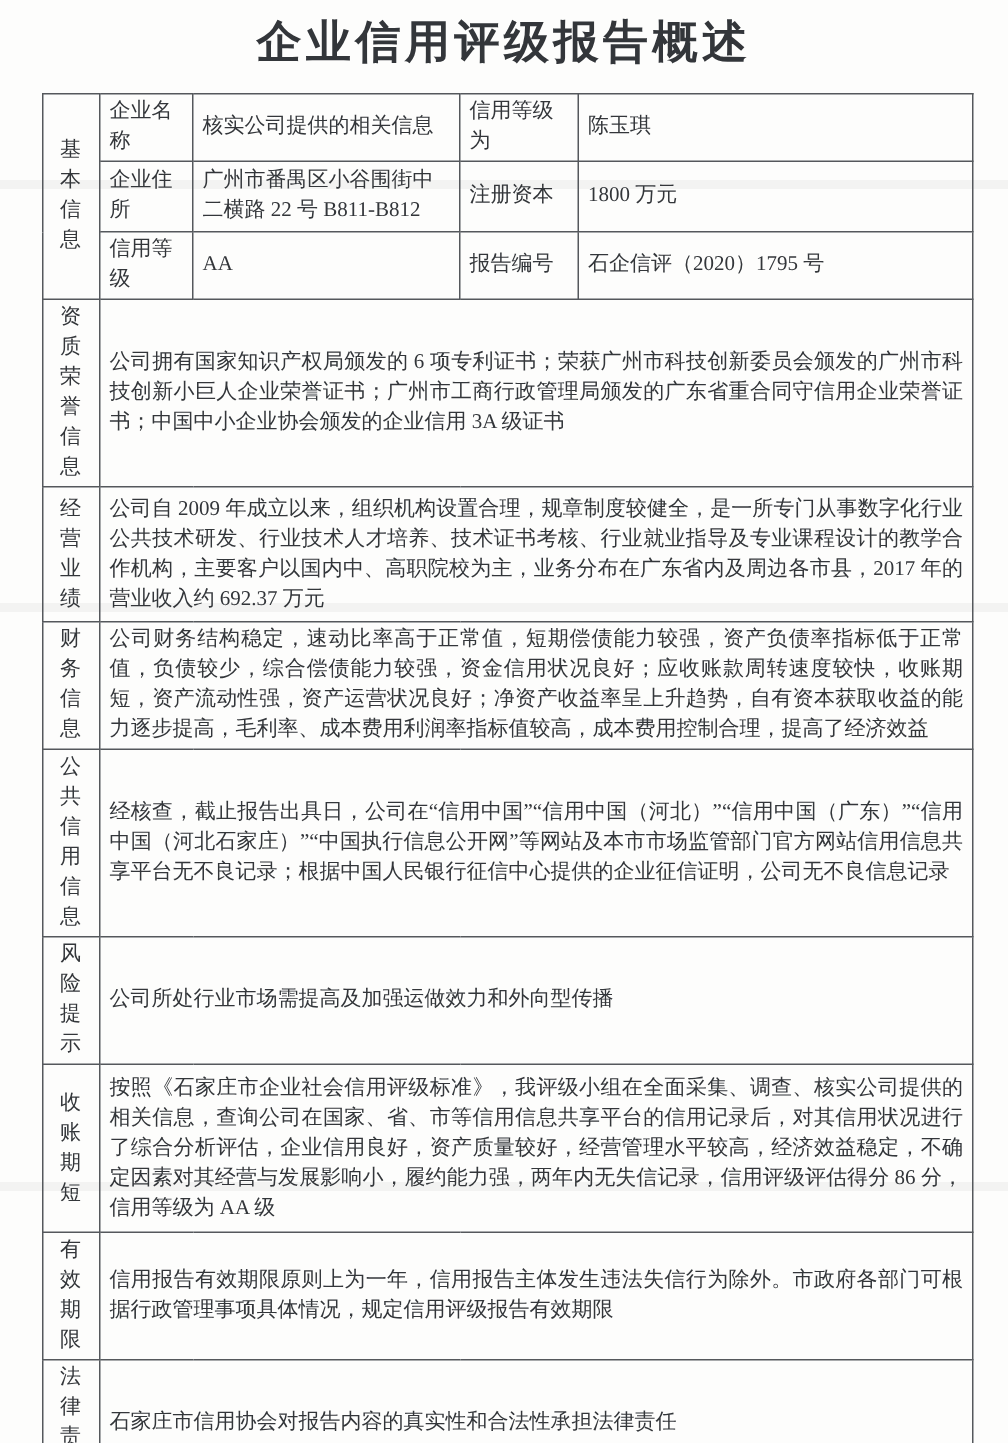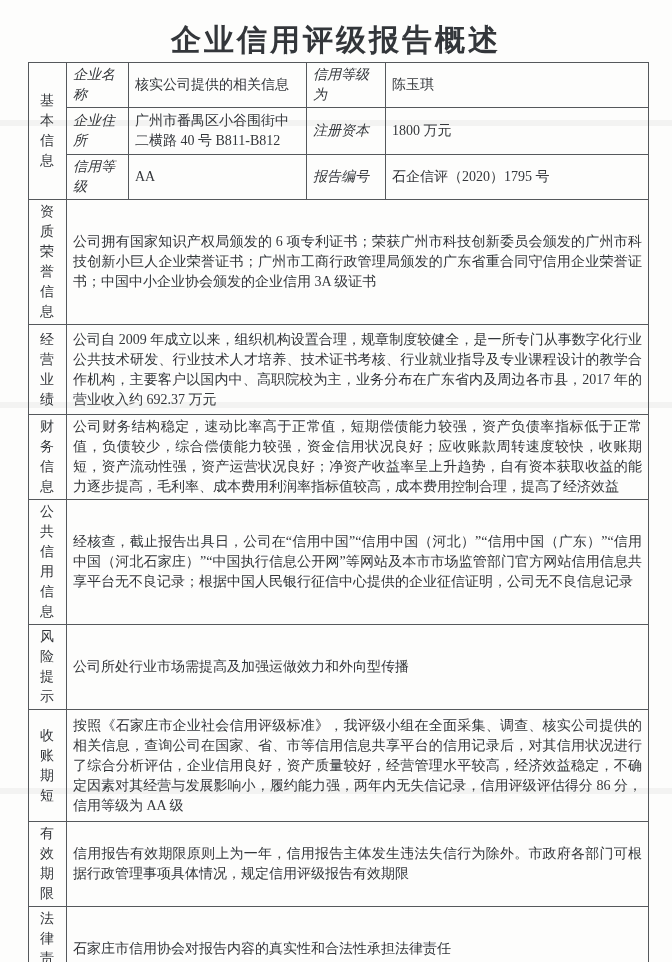--- a/index.html
+++ b/index.html
@@ -6,38 +6,38 @@
   .page{
     position:relative;
     width:672px;height:962px;
     background:#fdfdfc;
     font-family:"Liberation Serif","DejaVu Serif",serif;
     color:#33363a;
     overflow:hidden;
   }
   .scan-streak{position:absolute;left:0;width:100%;height:6px;background:rgba(160,160,160,.10);pointer-events:none;}
   .doc-title{
-    position:absolute;top:20px;left:0;width:100%;
+    position:absolute;top:8px;left:0;width:100%;
     text-align:center;font-size:30px;font-weight:700;letter-spacing:3px;
   }
   table.report{
     position:absolute;left:28px;top:62px;width:620px;
     border-collapse:collapse;table-layout:fixed;
   }
   table.report td{
     border:1px solid #55585c;
     font-size:14px;line-height:20px;
     vertical-align:middle;
     padding:2px 6px;
     overflow:hidden;
   }
   td.sec-label{
     text-align:center;padding:2px 2px;letter-spacing:1px;margin-top:20px;
   }
-  td.sub-label{text-align:left;padding:2px 4px 2px 8px;font-style:italic;}
+  td.sub-label{text-align:left;padding:2px 4px 2px 8px;}
   td.val{padding:2px 4px 2px 8px;}
   td.content{text-align:justify;padding:3px 8px 3px 10px;}
 </style>
 </head>
 <body>
 
 <div class="page">
   <div class="scan-streak" style="top:120px"></div>
   <div class="scan-streak" style="top:402px"></div>
   <div class="scan-streak" style="top:788px"></div>
@@ -56,21 +56,21 @@
 
       <tr style="height:31px">
         <td rowspan="3" class="sec-label">基本信息</td>
         <td class="sub-label">企业名称</td>
         <td class="val">核实公司提供的相关信息</td>
         <td class="sub-label">信用等级为</td>
         <td class="val">陈玉琪</td>
       </tr>
       <tr style="height:47px">
         <td class="sub-label">企业住所</td>
-        <td class="val">广州市番禺区小谷围街中二横路 40 号 B811-B812</td>
+        <td class="val">广州市番禺区小谷围街中二横路 22 号 B811-B812</td>
         <td class="sub-label">注册资本</td>
         <td class="val">1800 万元</td>
       </tr>
       <tr style="height:28px">
         <td class="sub-label">信用等级</td>
         <td class="val">AA</td>
         <td class="sub-label">报告编号</td>
         <td class="val">石企信评（2020）1795 号</td>
       </tr>
 

